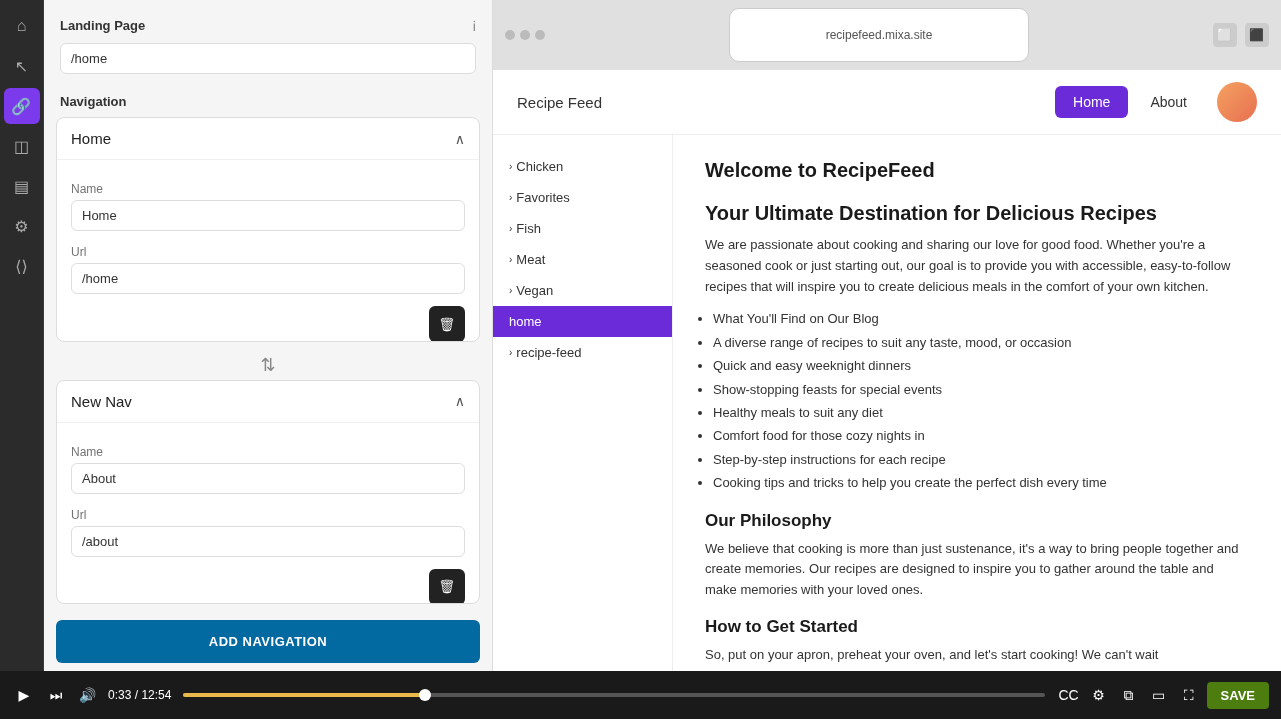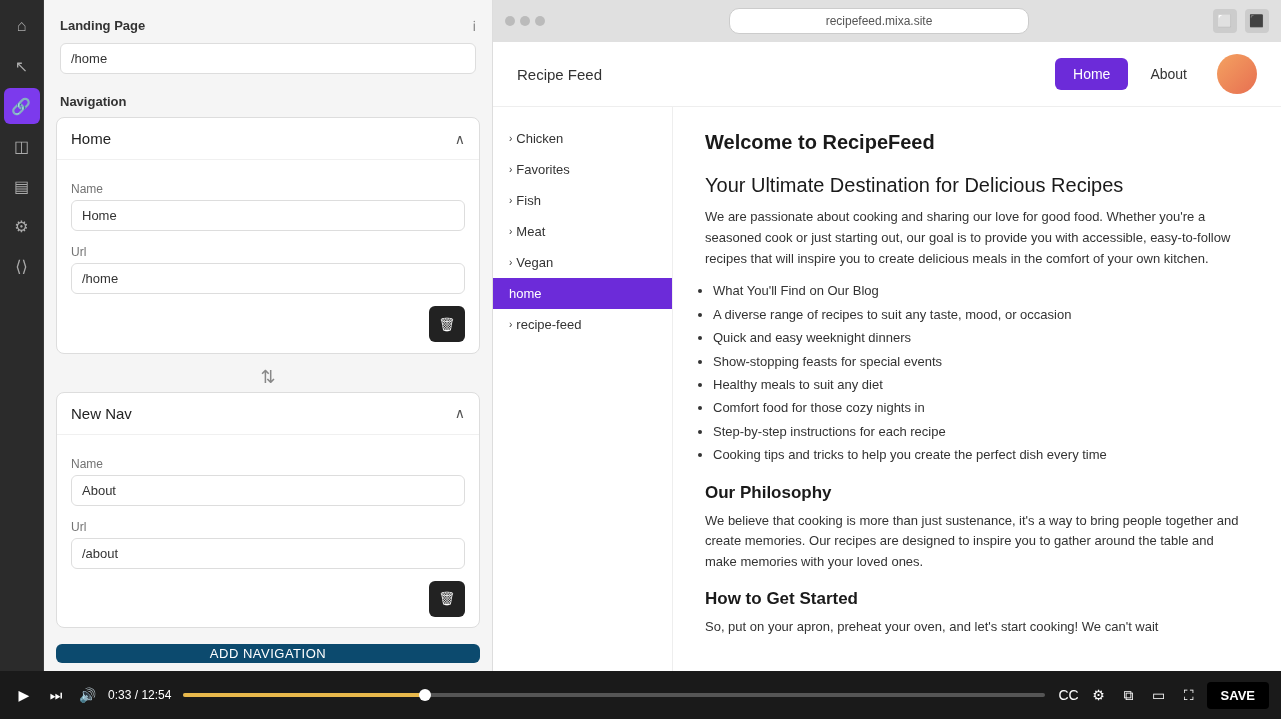--- a/index.html
+++ b/index.html
@@ -59,21 +59,21 @@
       color: white;
       font-size: 12px;
       white-space: nowrap;
     }
     .video-right-ctrls {
       display: flex;
       gap: 6px;
       align-items: center;
     }
     .save-btn {
-      background: #000000;
+      background: #4d7c0f;
       color: white;
       border: none;
       border-radius: 4px;
       padding: 6px 14px;
       font-size: 13px;
       font-weight: 600;
       cursor: pointer;
     }
 
     
@@ -215,27 +215,27 @@
       justify-content: center;
       padding: 4px 0;
       color: #888;
       font-size: 18px;
     }
 
     
     .add-nav-btn {
       margin: 8px 12px;
       width: calc(100% - 24px);
-      padding: 2px;
-      background: #0c4a6e;
+      padding: 14px;
+      background: #0369a1;
       color: white;
       border: none;
       border-radius: 6px;
       font-size: 13px;
-      font-weight: 400;
+      font-weight: 700;
       cursor: pointer;
       letter-spacing: 0.5px;
     }
 
     
     .browser-preview {
       flex: 1;
       display: flex;
       flex-direction: column;
       background: #e8e8e8;
@@ -254,21 +254,21 @@
     .browser-dot {
       width: 10px;
       height: 10px;
       border-radius: 50%;
       background: #bbb;
     }
     .browser-url-bar {
       flex: 1;
       background: white;
       border-radius: 10px;
-      padding: 5px 12px;
+      padding: 19px 12px;
       font-size: 12px;
       color: #555;
       text-align: center;
       max-width: 300px;
       margin: 0 auto;
       border: 1px solid #ccc;
     }
     .browser-actions {
       display: flex;
       gap: 8px;
@@ -367,21 +367,21 @@
       overflow-y: auto;
     }
     .site-main h1 {
       font-size: 20px;
       font-weight: 700;
       color: #1a1a1a;
       margin-bottom: 12px;
     }
     .site-main h2 {
       font-size: 20px;
-      font-weight: 400;
+      font-weight: 700;
       color: #1a1a1a;
       margin-bottom: 10px;
       margin-top: 20px;
     }
     .site-main h3 {
       font-size: 17px;
       font-weight: 700;
       color: #1a1a1a;
       margin-bottom: 8px;
       margin-top: 16px;

